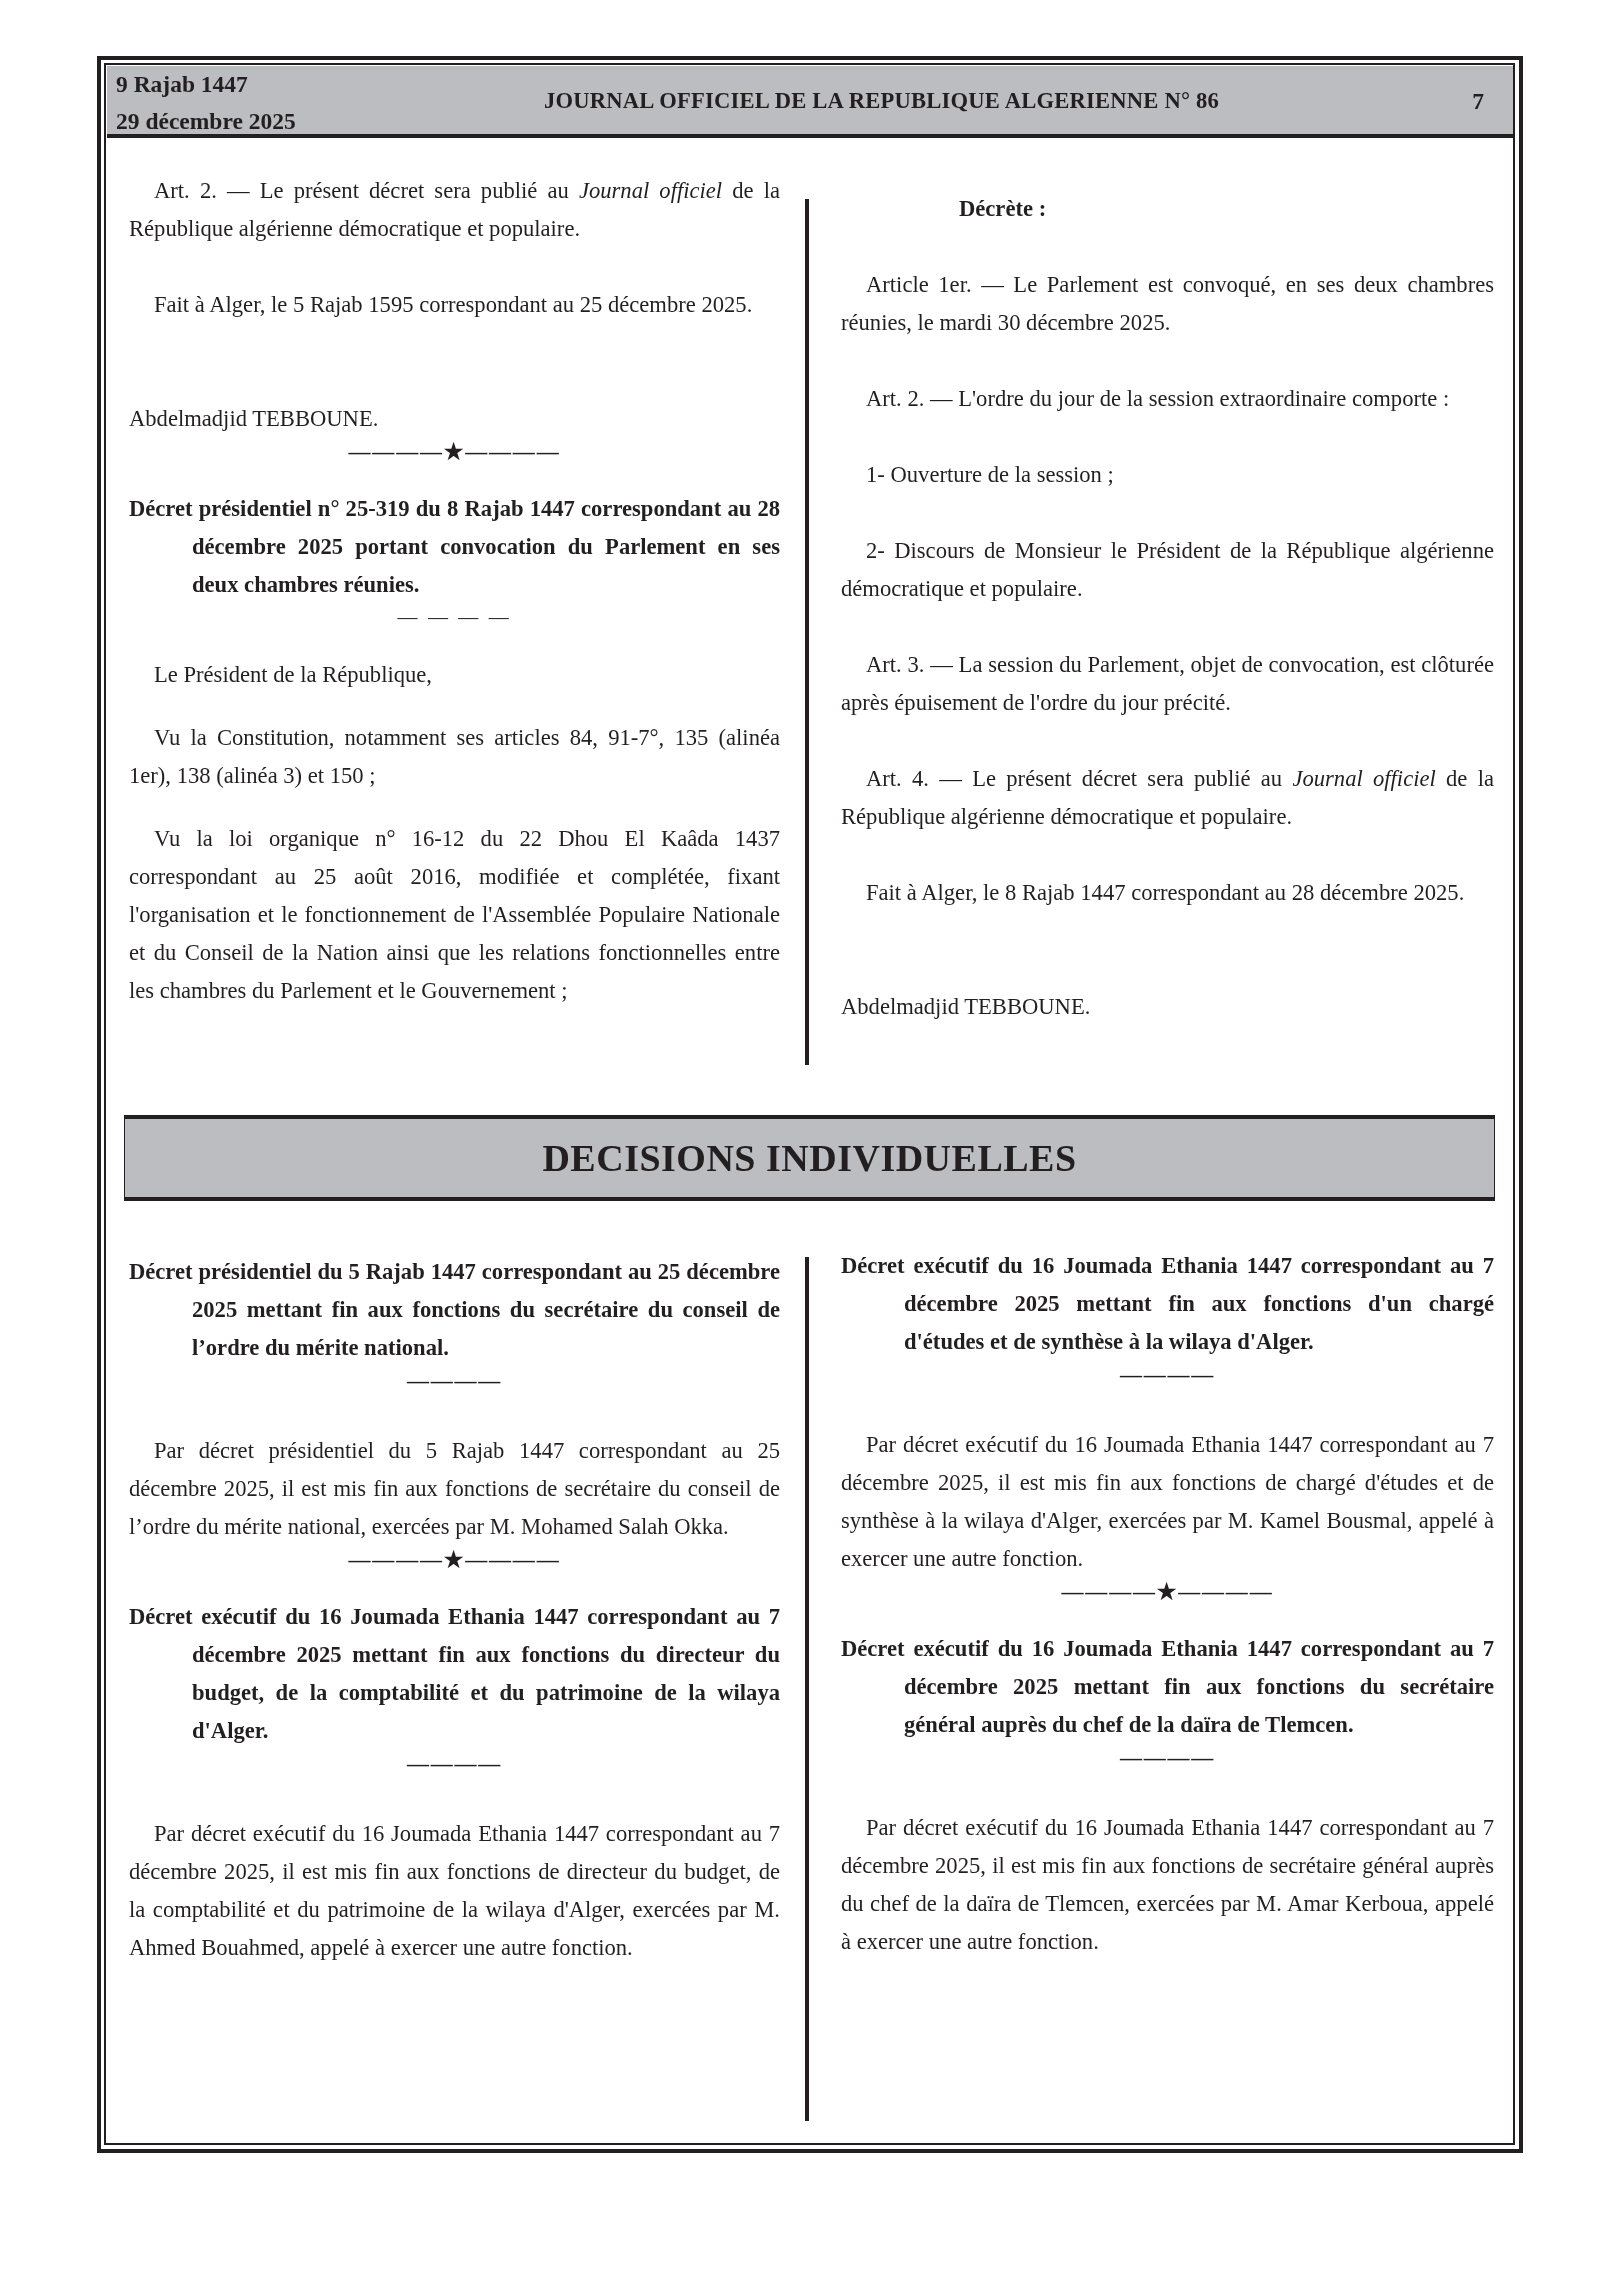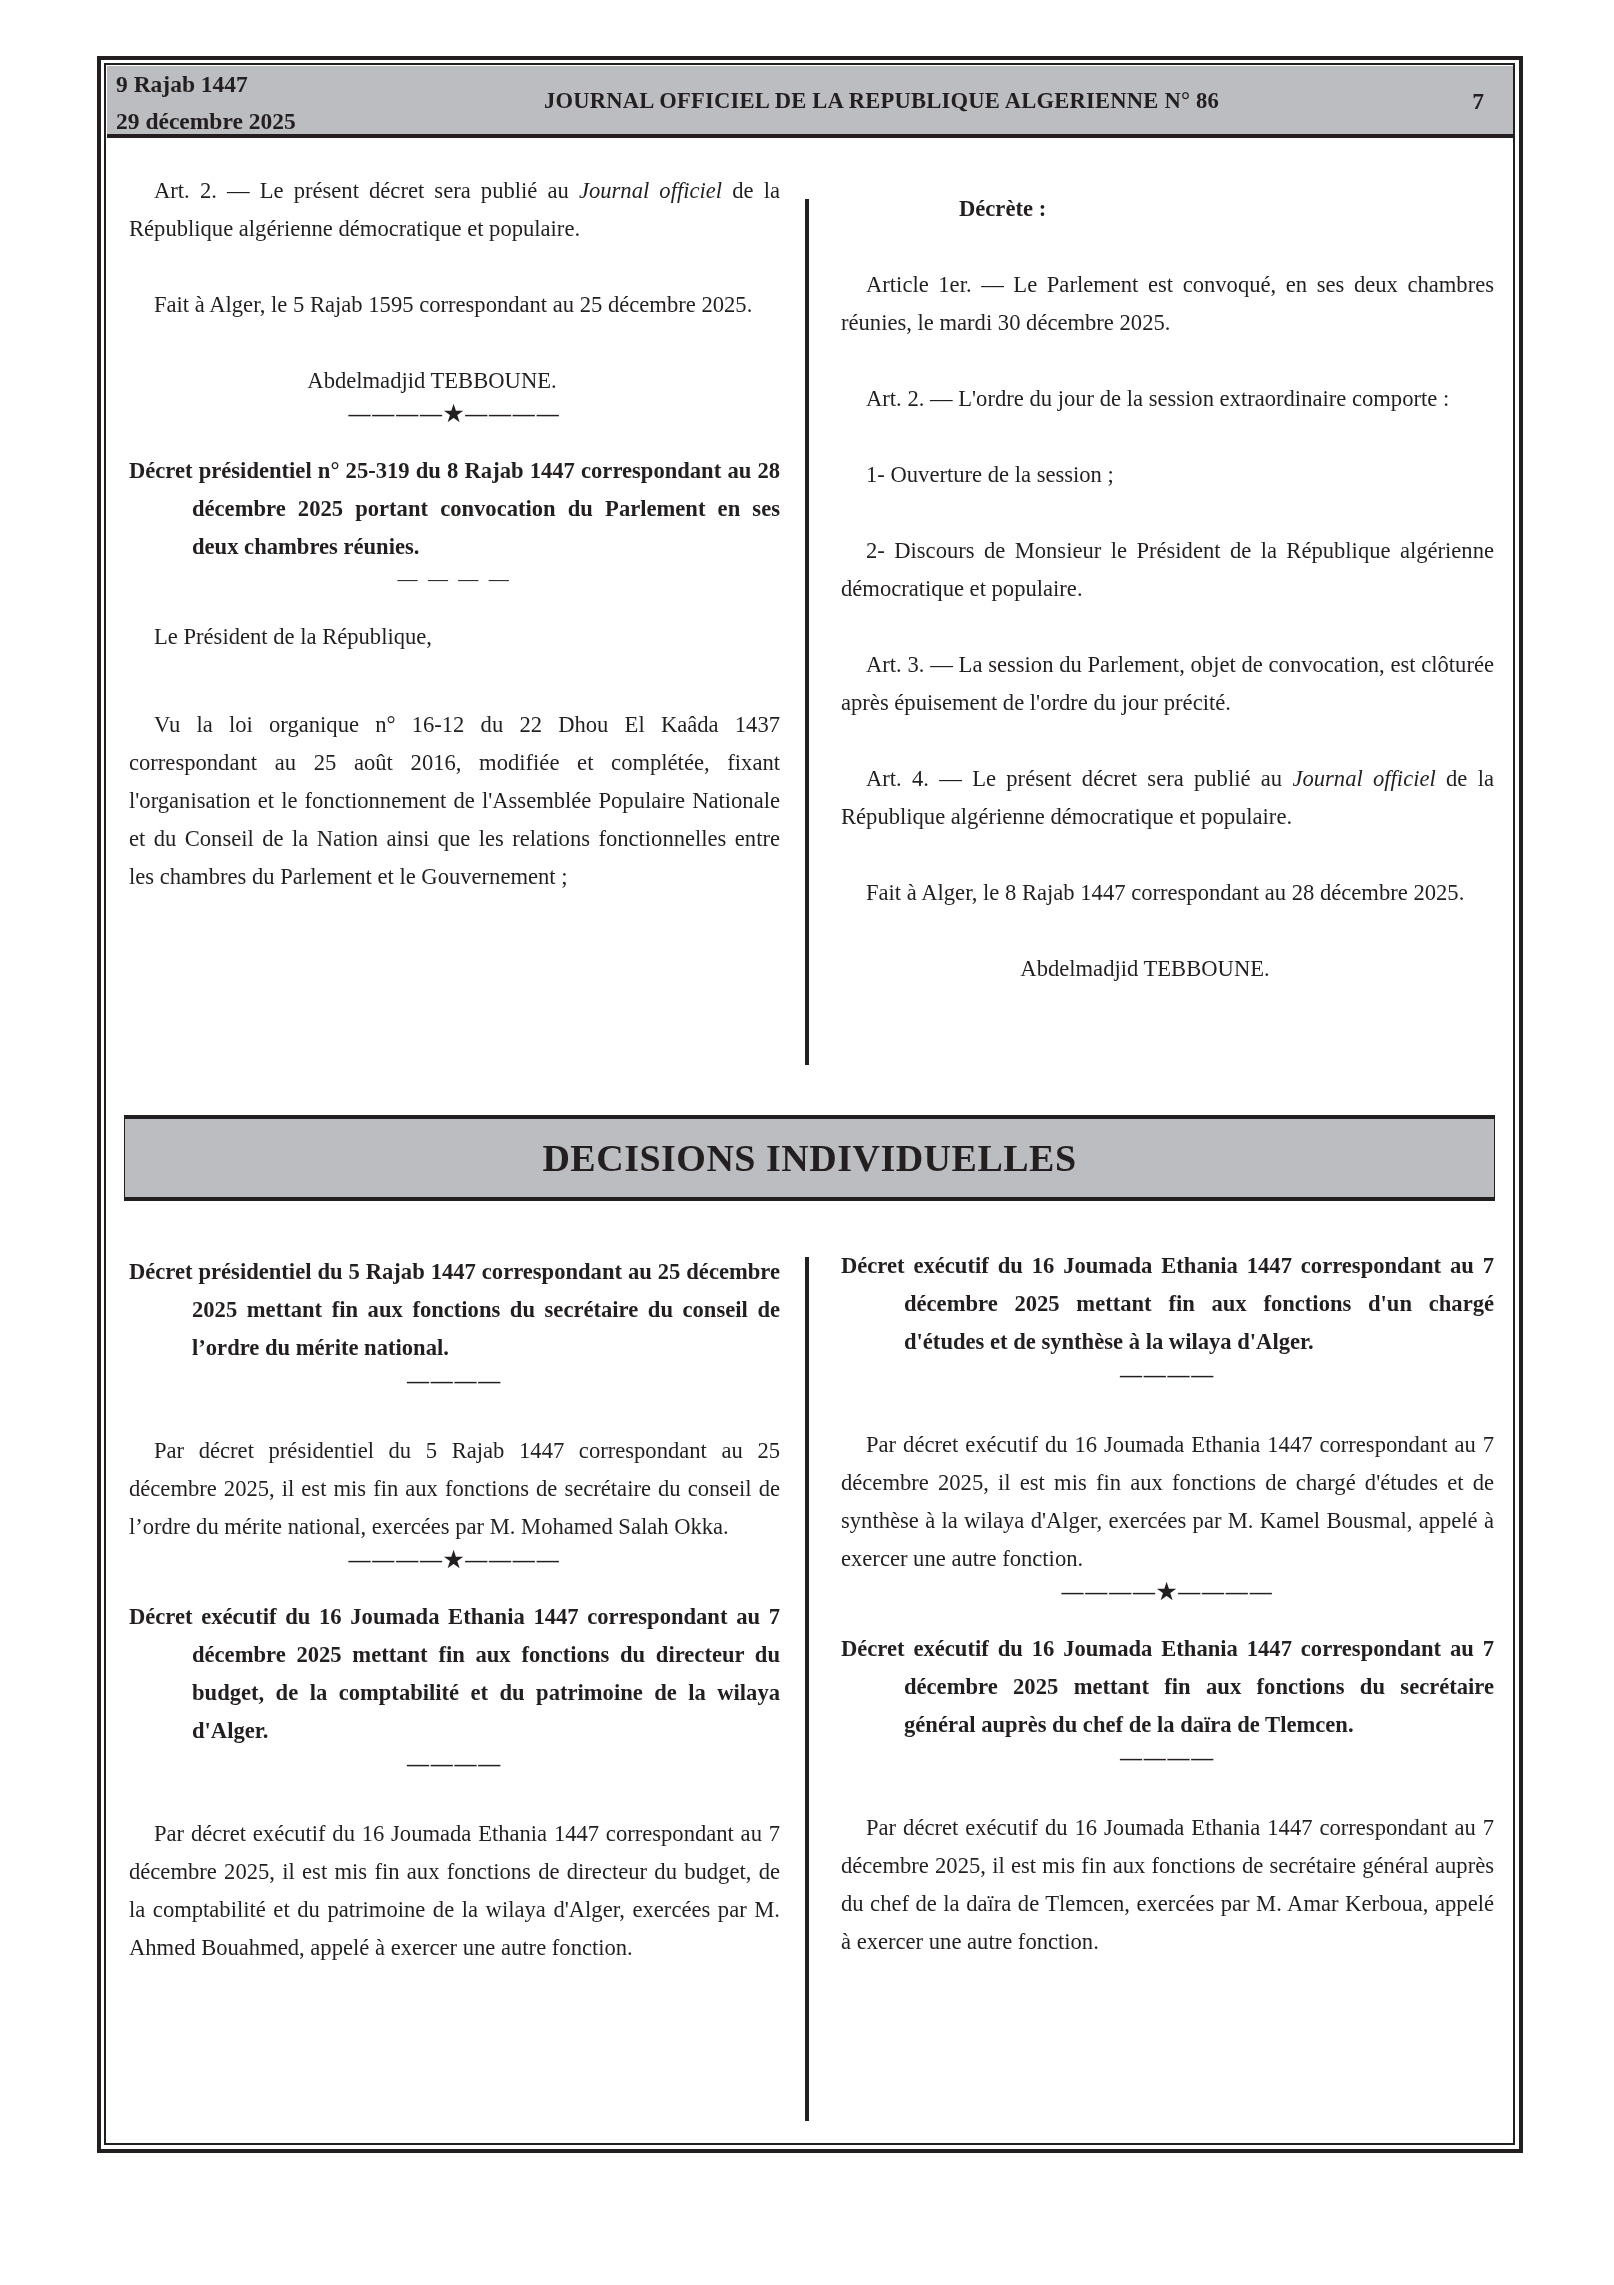--- a/index.html
+++ b/index.html
@@ -26,21 +26,21 @@
   .col.right-bot { left:841px; top:1247px; width:653px; }
 
   .divider { position:absolute; left:805px; width:3.6px; background:#231f20; }
   .divider.top { top:199px; height:866px; }
   .divider.bot { top:1257px; height:864px; }
 
   p { margin:0; }
   .para { text-indent:25px; }
   .gap { height:38px; }
   .gap-sm { height:25px; }
-  .signature { text-align:center; padding-right:45px; }
+  .signature { text-align:left; padding-right:45px;margin-top:38px; }
   .title-bold { font-weight:bold; padding-left:63px; text-indent:-63px; }
   .sep { text-align:center; font-weight:bold; letter-spacing:1.8px; text-indent:0; font-size:22px; line-height:27px; }
   .sep-thin { text-align:center; letter-spacing:2.7px; font-size:20px; line-height:27px; }
   .decrete-label { font-weight:bold; padding-left:118px; }
 
   .section-box { position:absolute; left:124px; top:1115px; width:1371px; height:86px;
                  background:#bcbdc0; border-top:4.5px solid #231f20; border-bottom:4.5px solid #231f20;
                  border-left:1.8px solid #231f20; border-right:1.8px solid #231f20; box-sizing:border-box;
                  display:flex; align-items:center; justify-content:center; }
   .section-title { font-weight:bold; font-size:38px; letter-spacing:0.5px; }
@@ -65,20 +65,21 @@
   <p class="para">Fait à Alger, le 5 Rajab 1595 correspondant au 25 décembre 2025.</p>
   <div class="gap"></div>
   <p class="signature">Abdelmadjid TEBBOUNE.</p>
   <p class="sep">————★————</p>
   <div class="gap-sm"></div>
   <p class="title-bold">Décret présidentiel n° 25-319 du 8 Rajab 1447 correspondant au 28 décembre 2025 portant convocation du Parlement en ses deux chambres réunies.</p>
   <p class="sep-thin">— — — —</p>
   <div class="gap-sm"></div>
   <p class="para">Le Président de la République,</p>
   <div class="gap-sm"></div>
+  <p class="para">Vu la Constitution, notamment ses articles 84, 91-7°, 135 (alinéa 1er), 138 (alinéa 3) et 150 ;</p>
   <div class="gap-sm"></div>
   <p class="para">Vu la loi organique n° 16-12 du 22 Dhou El Kaâda 1437 correspondant au 25 août 2016, modifiée et complétée, fixant l'organisation et le fonctionnement de l'Assemblée Populaire Nationale et du Conseil de la Nation ainsi que les relations fonctionnelles entre les chambres du Parlement et le Gouvernement ;</p>
 </div>
 
 <div class="divider top"></div>
 
 <div class="col right-top">
   <p class="decrete-label">Décrète :</p>
   <div class="gap"></div>
   <p class="para">Article 1er. — Le Parlement est convoqué, en ses deux chambres réunies, le mardi 30 décembre 2025.</p>

